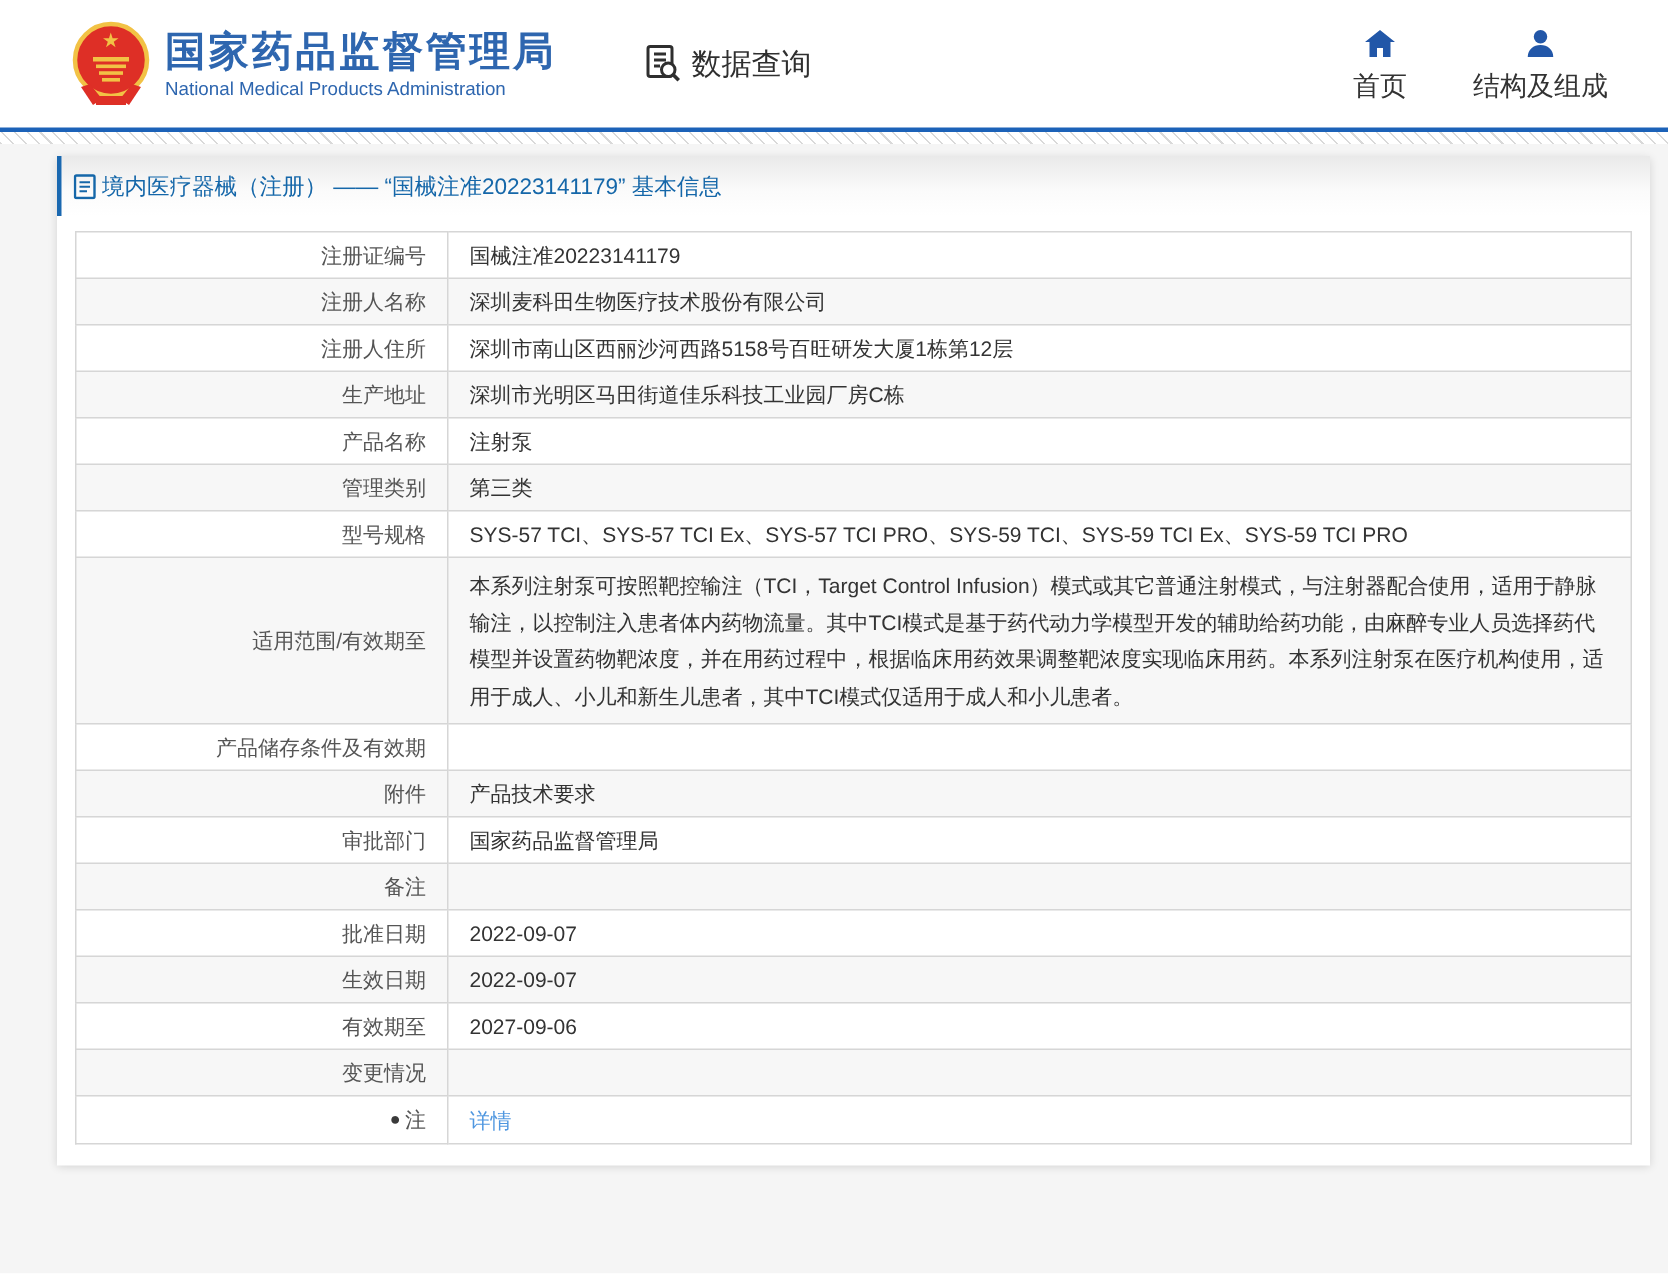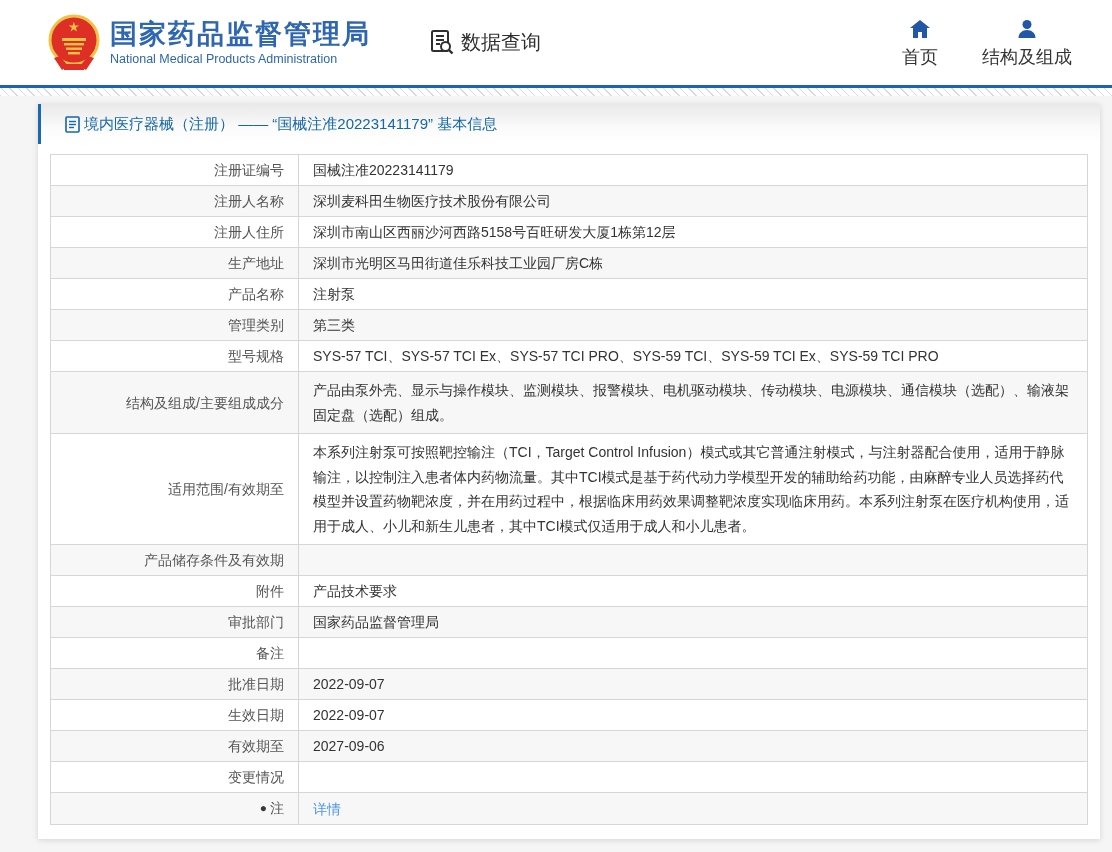--- a/index.html
+++ b/index.html
@@ -46,21 +46,21 @@
     min-height:753px;
   }
   .card{
     background:#fff;
     box-shadow:0 1px 6px rgba(0,0,0,0.14);
     padding-bottom:14px;
   }
   .card-title-bar{
     height:40px;
     display:flex; align-items:center;
-    padding-left:24px;
+    padding-left:8px;
     border-left:3px solid #1a68b0;
     background:linear-gradient(180deg,#e9e9e9 0%,#fbfbfb 60%,#ffffff 100%);
   }
   .doc-icon{ width:15px; height:17px; margin-right:4px; flex:0 0 auto; }
   .card-title{ color:#1567a9; font-size:15px; }
   
   .table-wrap{ margin:10px 12px 0 12px; }
   table.info{
     width:100%;
     border-collapse:collapse;
@@ -192,24 +192,20 @@
             </tr>
             <tr>
               <td class="cell-label">管理类别</td>
               <td class="cell-value">第三类</td>
             </tr>
             <tr>
               <td class="cell-label">型号规格</td>
               <td class="cell-value">SYS-57 TCI、SYS-57 TCI Ex、SYS-57 TCI PRO、SYS-59 TCI、SYS-59 TCI Ex、SYS-59 TCI PRO</td>
             </tr>
             <tr>
-              <td class="cell-label">结构及组成/主要组成成分</td>
-              <td class="cell-value long">产品由泵外壳、显示与操作模块、监测模块、报警模块、电机驱动模块、传动模块、电源模块、通信模块（选配）、输液架固定盘（选配）组成。</td>
-            </tr>
-            <tr>
               <td class="cell-label">适用范围/有效期至</td>
               <td class="cell-value long">本系列注射泵可按照靶控输注（TCI，Target Control Infusion）模式或其它普通注射模式，与注射器配合使用，适用于静脉输注，以控制注入患者体内药物流量。其中TCI模式是基于药代动力学模型开发的辅助给药功能，由麻醉专业人员选择药代模型并设置药物靶浓度，并在用药过程中，根据临床用药效果调整靶浓度实现临床用药。本系列注射泵在医疗机构使用，适用于成人、小儿和新生儿患者，其中TCI模式仅适用于成人和小儿患者。</td>
             </tr>
             <tr>
               <td class="cell-label">产品储存条件及有效期</td>
               <td class="cell-value"></td>
             </tr>
             <tr>
               <td class="cell-label">附件</td>
               <td class="cell-value">产品技术要求</td>

